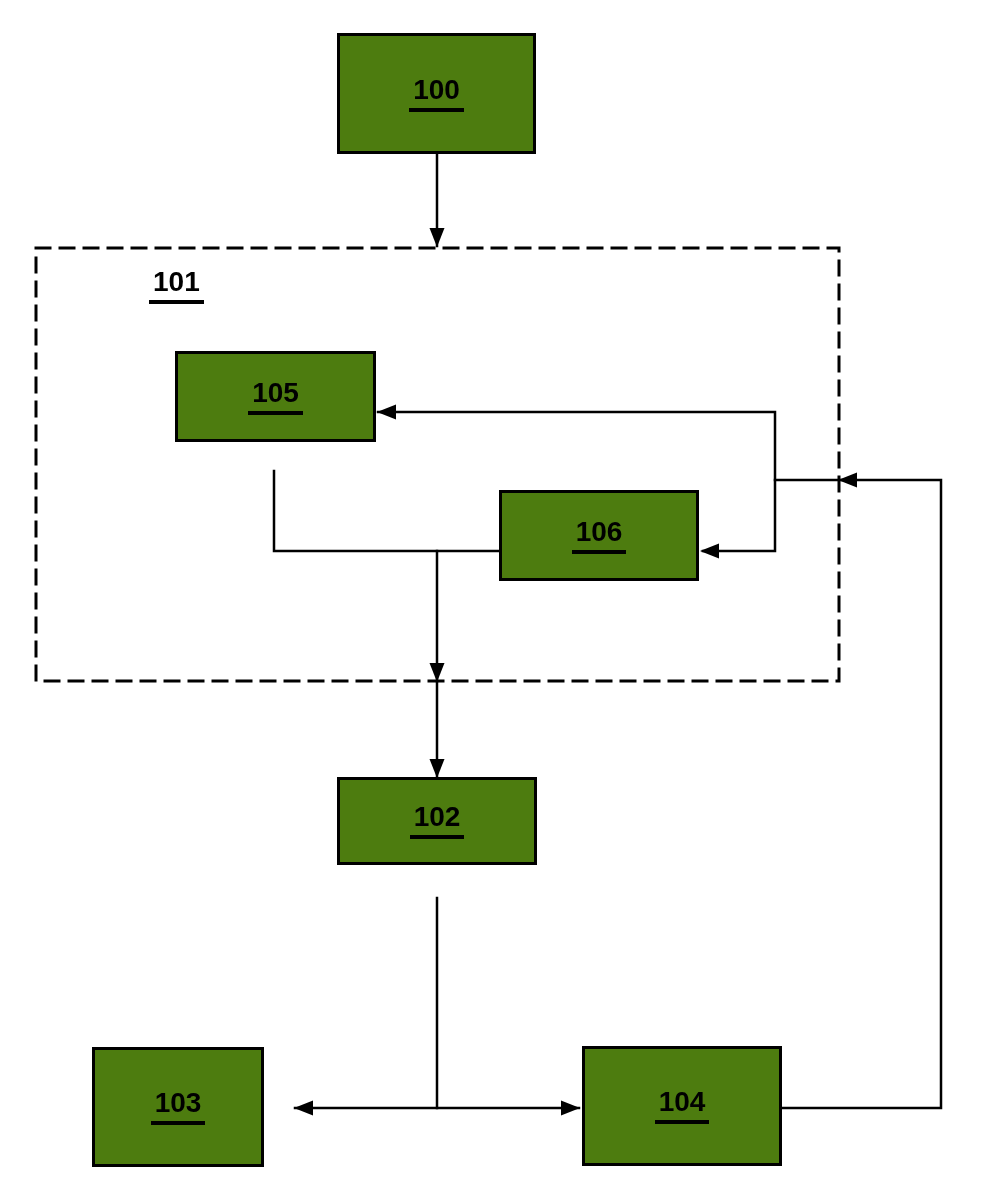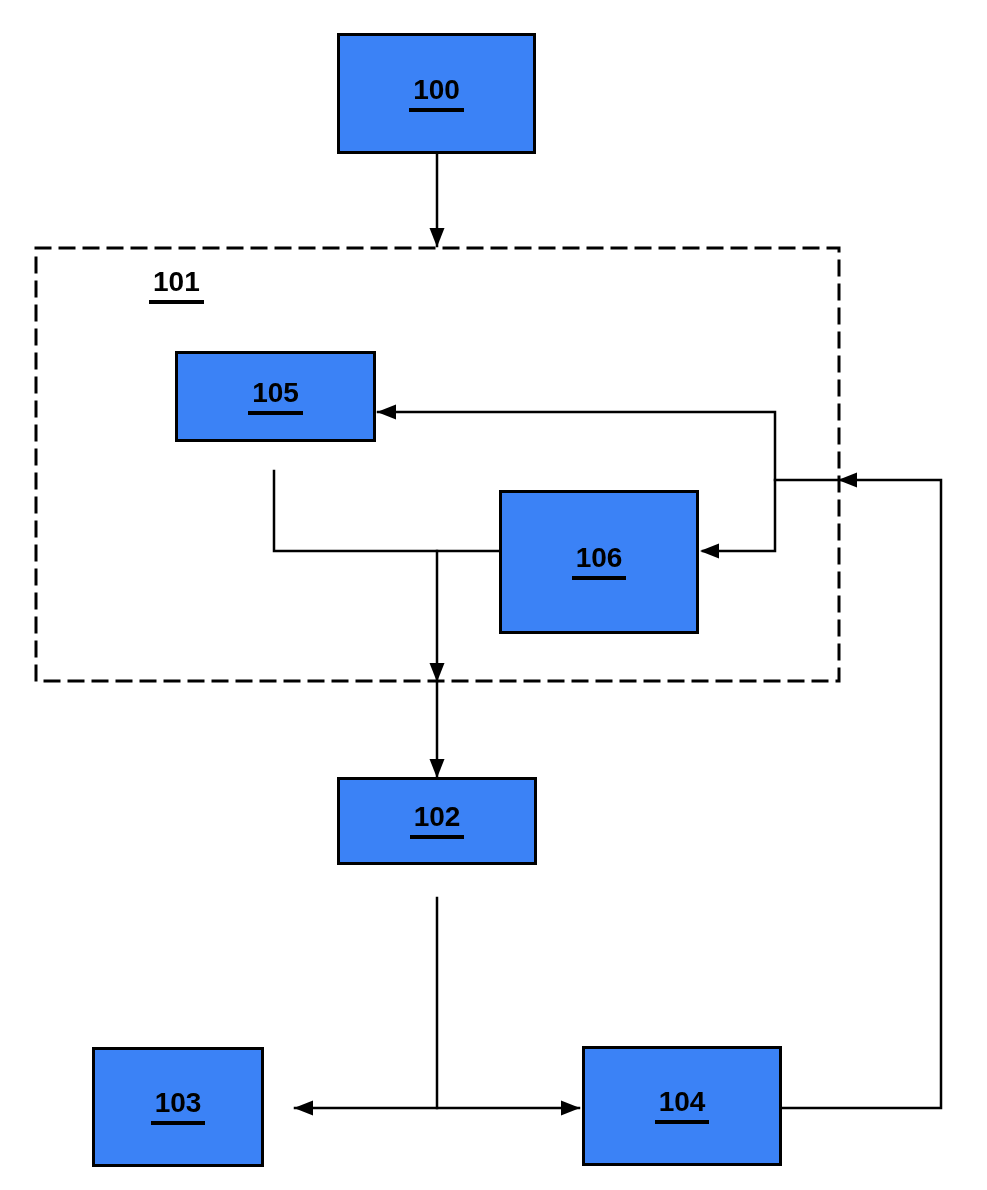--- a/index.html
+++ b/index.html
@@ -19,21 +19,21 @@
       position: absolute;
       left: 0;
       top: 0;
       width: 987px;
       height: 1190px;
     }
     .node {
       position: absolute;
       box-sizing: border-box;
       border: 3px solid #000000;
-      background: #3b82f6;
+      background: #4d7c0f;
       display: flex;
       align-items: center;
       justify-content: center;
     }
     .ref-label {
       font-size: 28px;
       font-weight: bold;
       color: #000000;
       line-height: 1;
       border-bottom: 4px solid #000000;
@@ -41,21 +41,21 @@
       white-space: nowrap;
     }
     .group-label {
       position: absolute;
       left: 113px;
       top: 268px;
       margin-left: 36px;
     }
     #n100 { left: 337px; top: 33px;   width: 199px; height: 121px; }
     #n105 { left: 175px; top: 351px;  width: 201px; height: 91px; }
-    #n106 { left: 499px; top: 490px;  width: 200px; height: 144px; }
+    #n106 { left: 499px; top: 490px;  width: 200px; height: 91px; }
     #n102 { left: 337px; top: 777px;  width: 200px; height: 88px; }
     #n103 { left: 92px;  top: 1047px; width: 172px; height: 120px; }
     #n104 { left: 582px; top: 1046px; width: 200px; height: 120px; }
   </style>
 </head>
 <body>
 
 <div class="canvas">
 
   <svg class="wires" viewBox="0 0 987 1190" fill="none" stroke="#000000" stroke-width="2.5" stroke-linecap="square" stroke-linejoin="miter">

